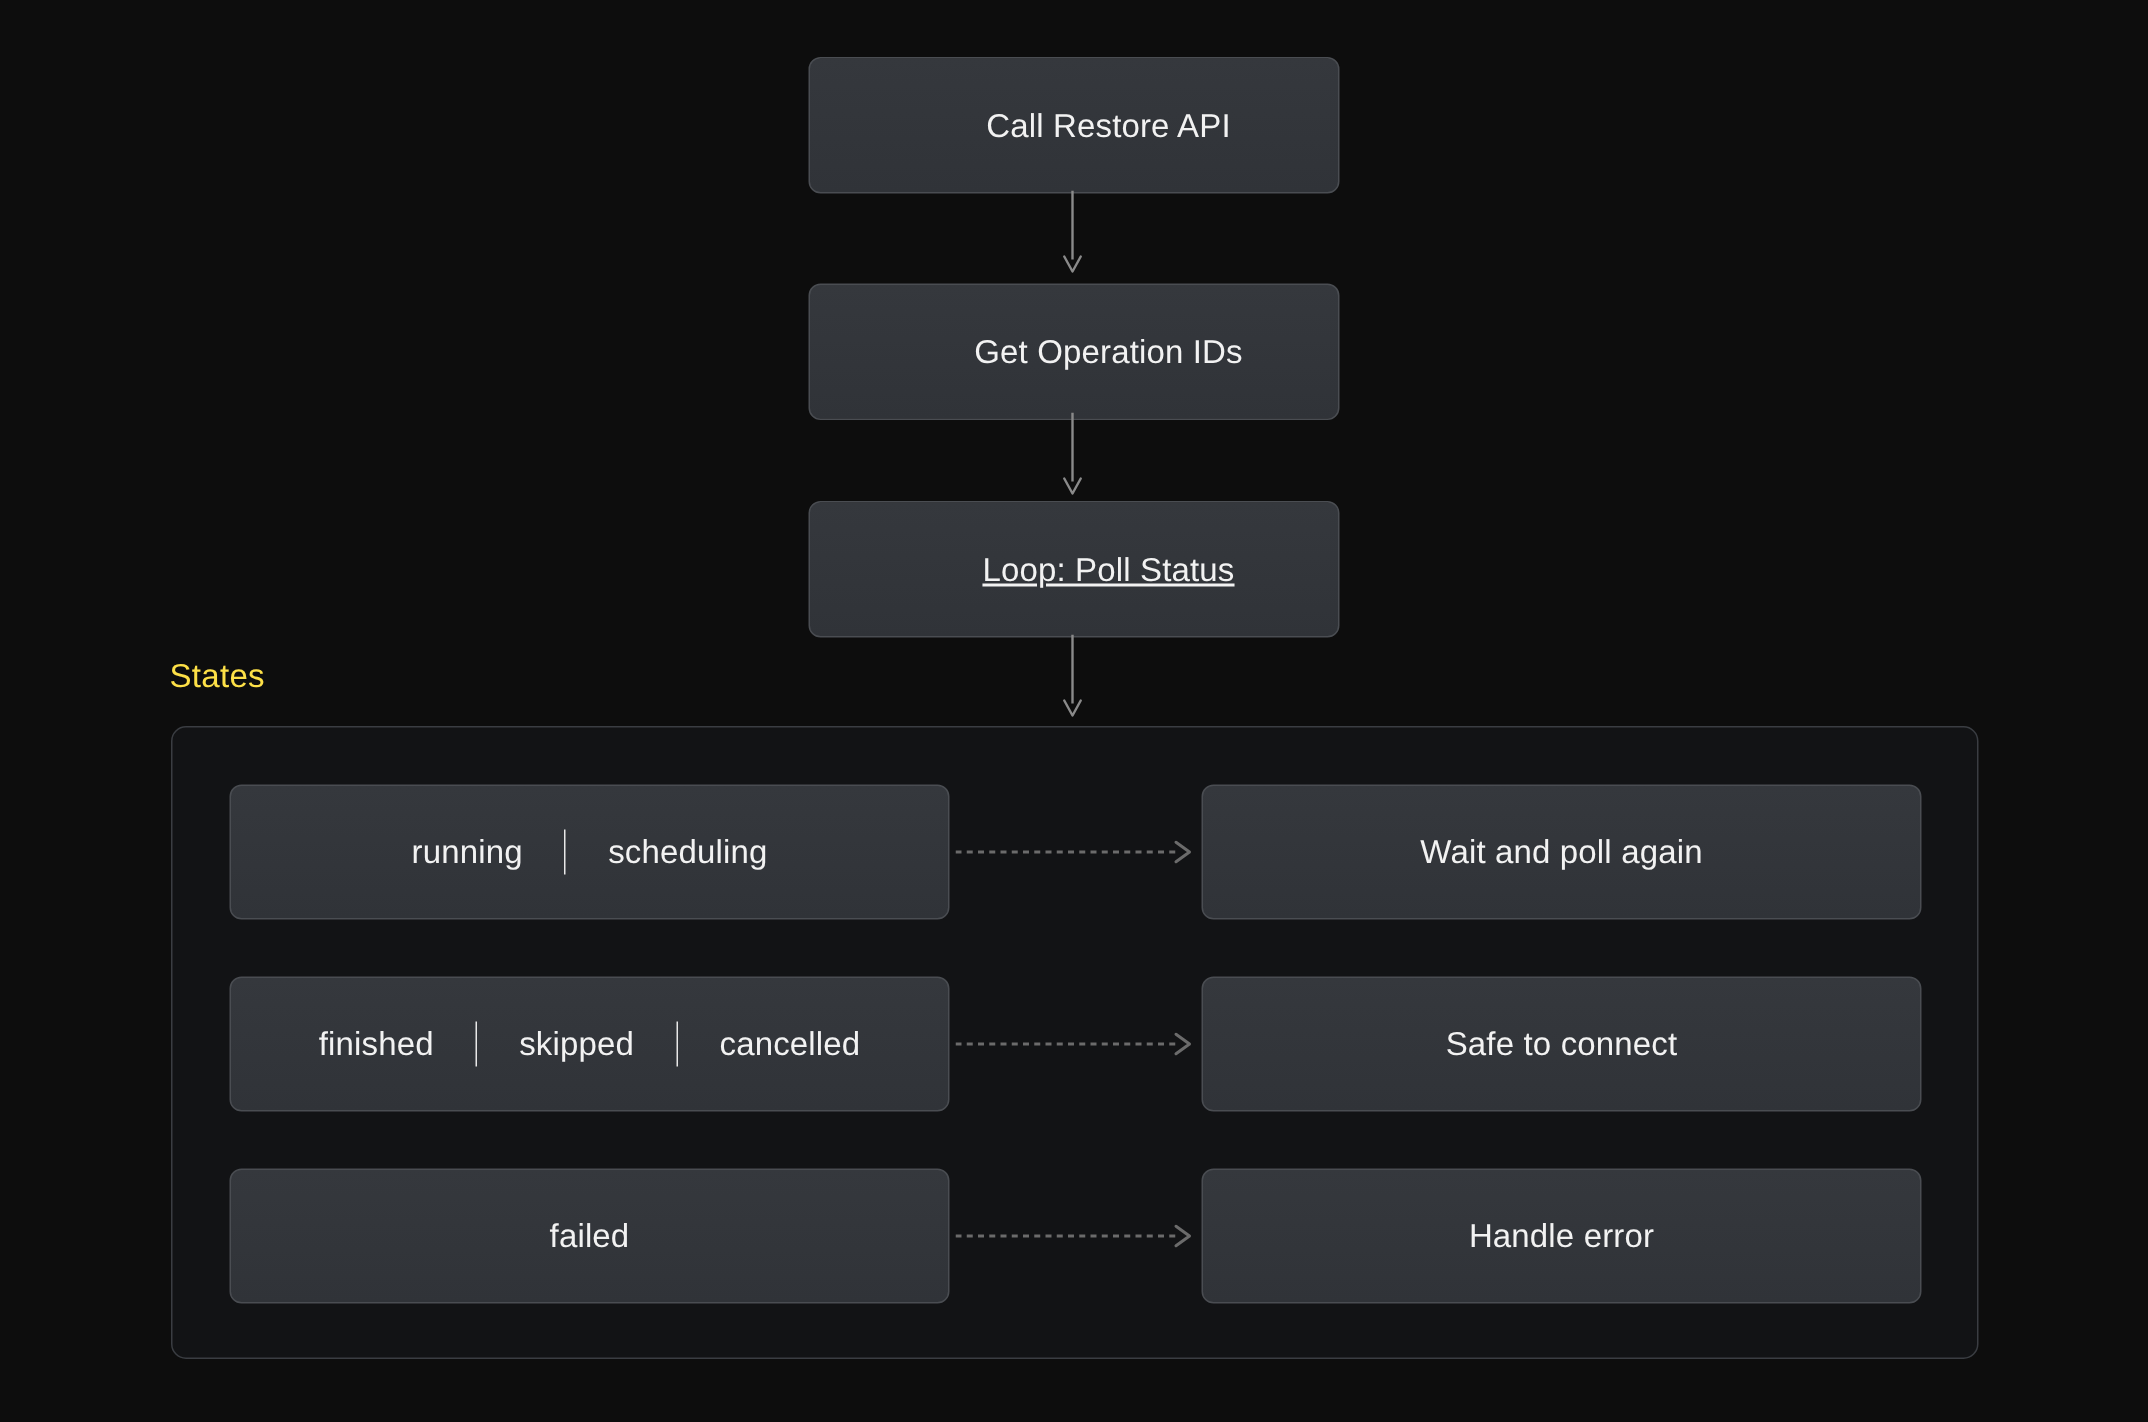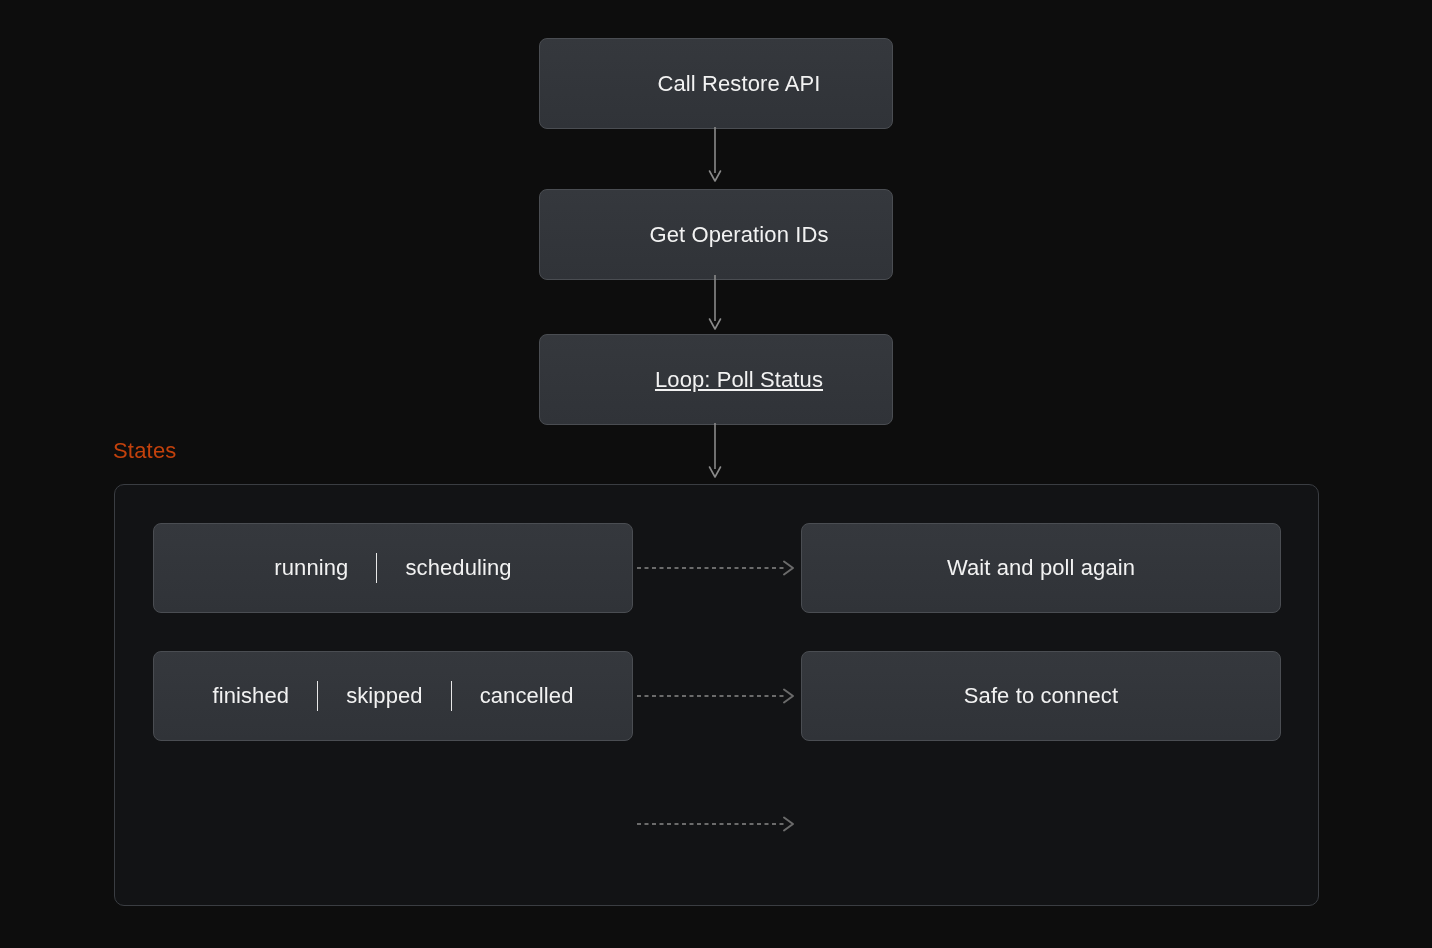--- a/index.html
+++ b/index.html
@@ -58,21 +58,21 @@
   #varrow-1 { top: 127px; }
   #varrow-2 { top: 275px; }
   #varrow-3 { top: 423px; }
 
   
   #states-label {
     position: absolute;
     left: 113px;
     top: 438px;
     font-size: 22px;
-    color: #c2410c;
+    color: #fde047;
     letter-spacing: 0.2px;
   }
   #states-container {
     position: absolute;
     left: 114px;
     top: 484px;
     width: 1205px;
     height: 422px;
     box-sizing: border-box;
     background: #121315;
@@ -205,22 +205,30 @@
         <line x1="0" y1="15" x2="148" y2="15" stroke="#6b6b6b" stroke-width="2" stroke-dasharray="4 3.5"></line>
         <path d="M147 8.5 L156 15 L147 21.5" fill="none" stroke="#6b6b6b" stroke-width="2" stroke-linecap="round" stroke-linejoin="round"></path>
       </svg>
 
       <div class="node action-node">
         <span>Wait and poll again</span>
       </div>
     </div>
 
     <div class="state-row" id="state-row-2">
+      <div class="node state-node">
+        <div class="state-inner">
+          <span class="state-token">failed</span>
+        </div>
+      </div>
 
       <svg class="h-arrow" viewBox="0 0 164 30">
         <line x1="0" y1="15" x2="148" y2="15" stroke="#6b6b6b" stroke-width="2" stroke-dasharray="4 3.5"></line>
         <path d="M147 8.5 L156 15 L147 21.5" fill="none" stroke="#6b6b6b" stroke-width="2" stroke-linecap="round" stroke-linejoin="round"></path>
       </svg>
 
+      <div class="node action-node">
+        <span>Handle error</span>
+      </div>
     </div>
 
   </div>
 </div>
 
 </body></html>

